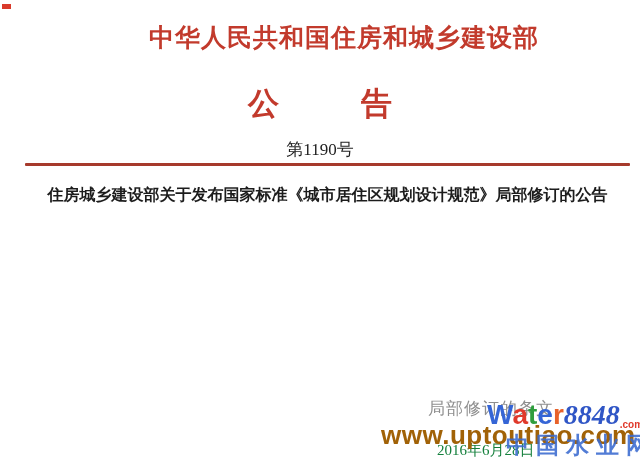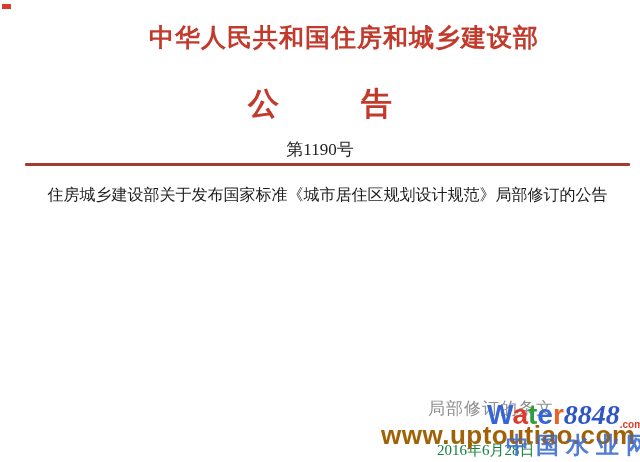--- a/index.html
+++ b/index.html
@@ -31,21 +31,21 @@
     position: absolute; left: 0; top: 138px; width: 640px;
     text-align: center; font-size: 17px; color: #222222;
   }
   .red-rule {
     position: absolute; left: 25px; top: 163px;
     width: 605px; height: 3px; background: #a63a2c;
     border-radius: 1px;
   }
   .doc-heading {
     position: absolute; left: 25px; top: 185px; width: 605px;
-    text-align: center; font-size: 16px; font-weight: normal;
+    text-align: center; font-size: 16px; font-weight: bold;
     color: #1c1c1c; white-space: nowrap;
   }
   .doc-body {
     position: absolute; left: 25px; top: 215px; width: 605px;
     font-size: 16px; line-height: 40px; color: #2d2d2d;
     text-align: justify;
   }
   .doc-body p { margin: 0; text-indent: 2em; }
   .signature {
     position: absolute; left: 428px; top: 397px;

